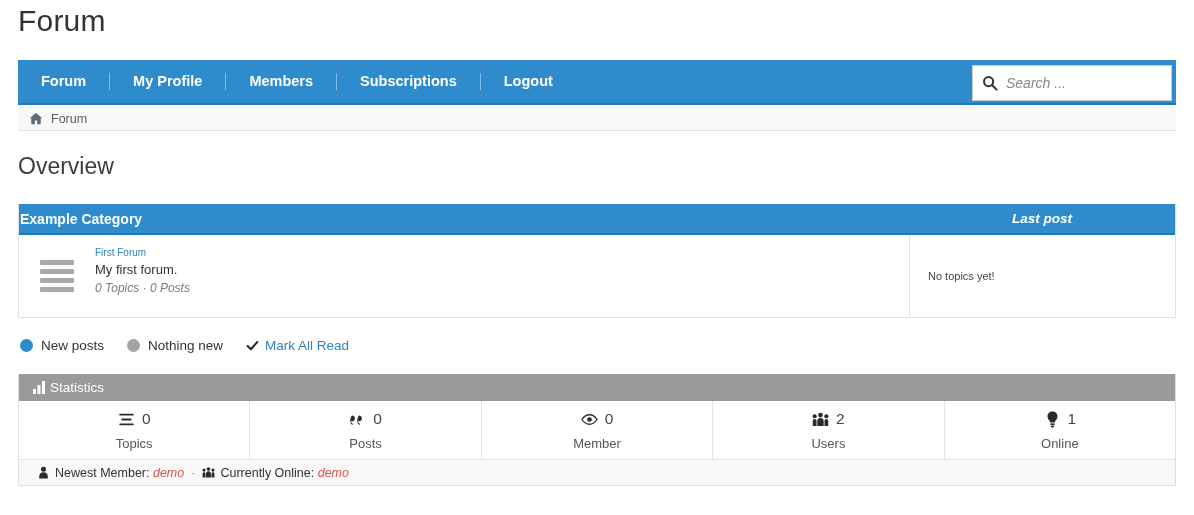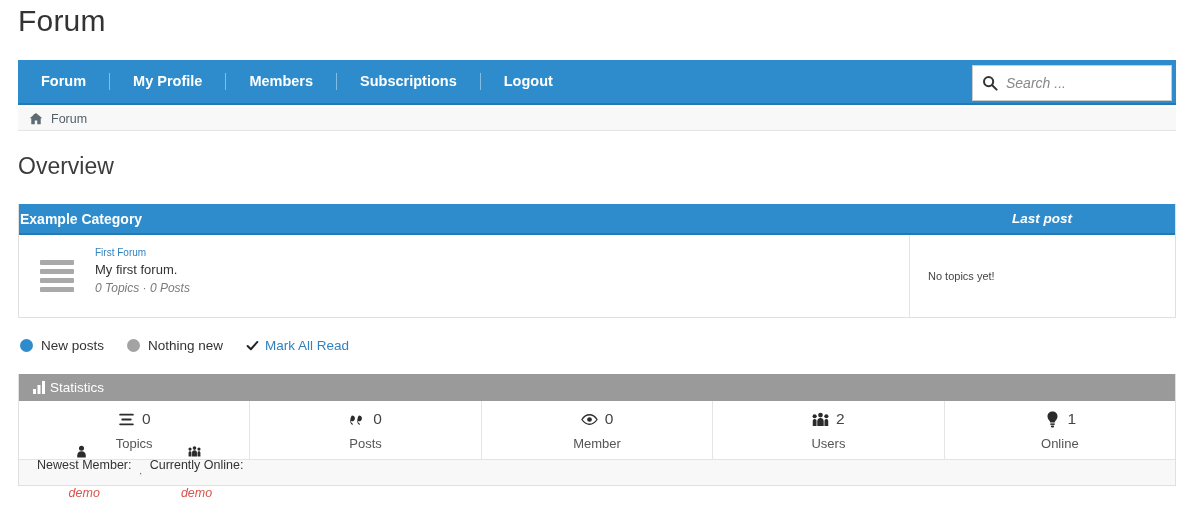--- a/index.html
+++ b/index.html
@@ -231,21 +231,21 @@
     border-top: 1px solid #e4e4e4;
     display: flex;
     align-items: center;
     padding-left: 18px;
     font-size: 12.5px;
     color: #333333;
   }
   .foot-icon { width: 13px; height: 13px; color: #2b2b2b; margin-right: 5px; }
   .foot-user { color: #d9534f; font-style: italic; }
   .foot-sep { margin: 0 7px; color: #777777; }
-  .foot-seg { display: flex; align-items: center; flex-direction: column; }
+  .foot-seg { display: flex; align-items: center; }
 </style>
 </head>
 <body>
 
 <div class="page">
 
   <div class="site-title">Forum</div>
 
   <div class="navbar">
     <div class="nav-items">

